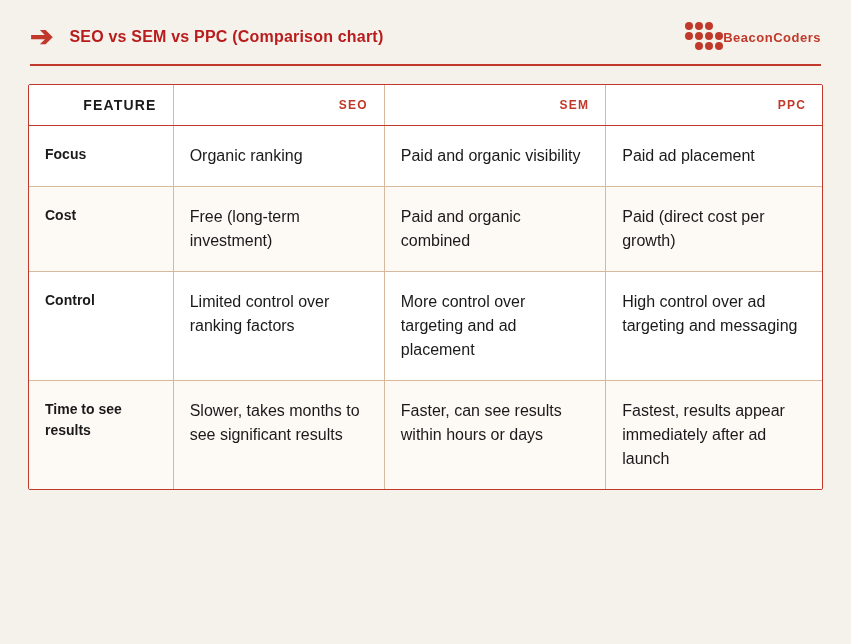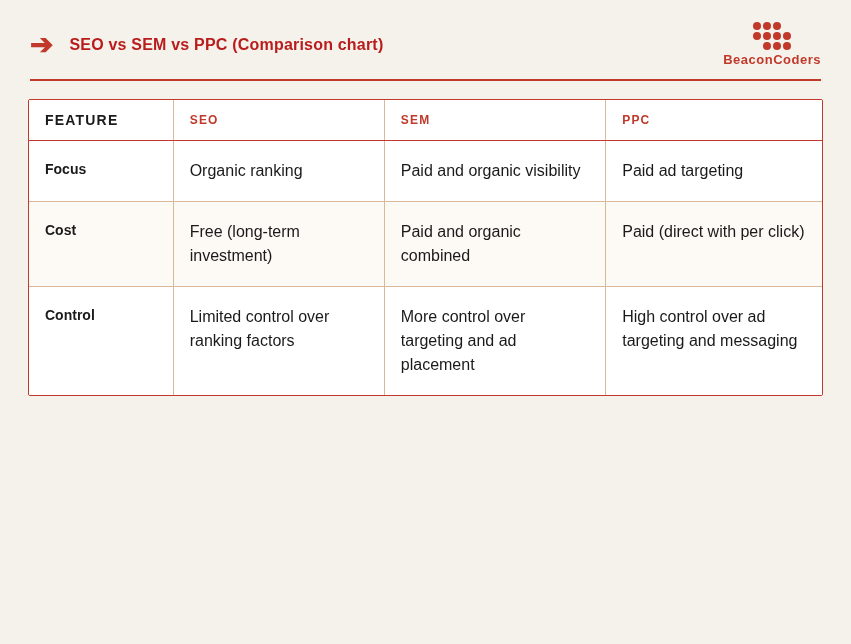--- a/index.html
+++ b/index.html
@@ -34,21 +34,21 @@
 
     .page-title {
       font-size: 16px;
       font-weight: 700;
       color: #b91c1c;
       letter-spacing: 0.2px;
     }
 
     .logo-area {
       display: flex;
-      flex-direction: column;
+      flex-direction: row;
       align-items: center;
     }
 
     .logo-dots {
       display: grid;
       grid-template-columns: repeat(4, 8px);
       grid-template-rows: repeat(3, 8px);
       gap: 2px;
       margin-bottom: 2px;
     }
@@ -92,21 +92,21 @@
       width: 100%;
       border-collapse: collapse;
     }
 
     thead tr {
       background-color: #fff;
     }
 
     th {
       padding: 12px 16px;
-      text-align: left;
+      text-align: right;
       font-size: 12px;
       font-weight: 700;
       color: #c0392b;
       letter-spacing: 1.2px;
       text-transform: uppercase;
       border-right: 1px solid #d9b99b;
       border-bottom: 1.5px solid #c0392b;
     }
 
     th:last-child {
@@ -191,29 +191,35 @@
         <th class="seo-col">SEO</th>
         <th class="sem-col">SEM</th>
         <th class="ppc-col">PPC</th>
       </tr>
     </thead>
     <tbody id="table-body">
     <tr>
           <td class="feature-cell">Focus</td>
           <td class="seo-col">Organic ranking</td>
           <td class="sem-col">Paid and organic visibility</td>
-          <td class="ppc-col">Paid ad targeting</td>
+          <td class="ppc-col">Paid ad placement</td>
         </tr>
         <tr>
           <td class="feature-cell">Cost</td>
           <td class="seo-col">Free (long-term investment)</td>
           <td class="sem-col">Paid and organic combined</td>
-          <td class="ppc-col">Paid (direct with per click)</td>
+          <td class="ppc-col">Paid (direct cost per growth)</td>
         </tr>
         <tr>
           <td class="feature-cell">Control</td>
           <td class="seo-col">Limited control over ranking factors</td>
           <td class="sem-col">More control over targeting and ad placement</td>
           <td class="ppc-col">High control over ad targeting and messaging</td>
         </tr>
+        <tr>
+          <td class="feature-cell">Time to see results</td>
+          <td class="seo-col">Slower, takes months to see significant results</td>
+          <td class="sem-col">Faster, can see results within hours or days</td>
+          <td class="ppc-col">Fastest, results appear immediately after ad launch</td>
+        </tr>
       </tbody>
   </table>
 </div>
 
 </body></html>

